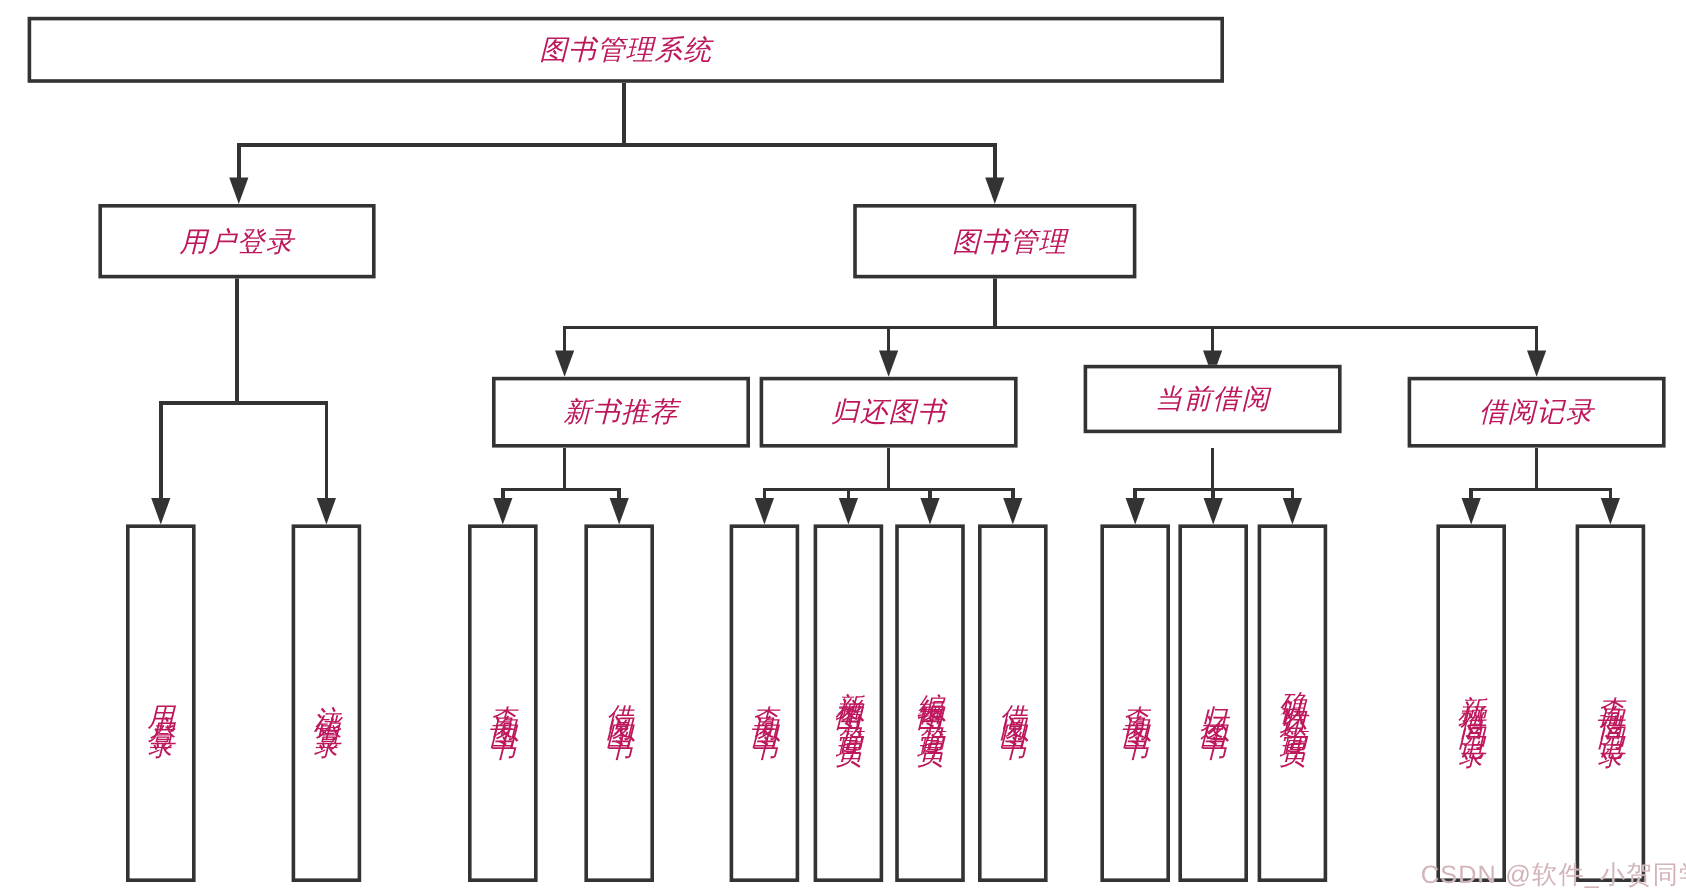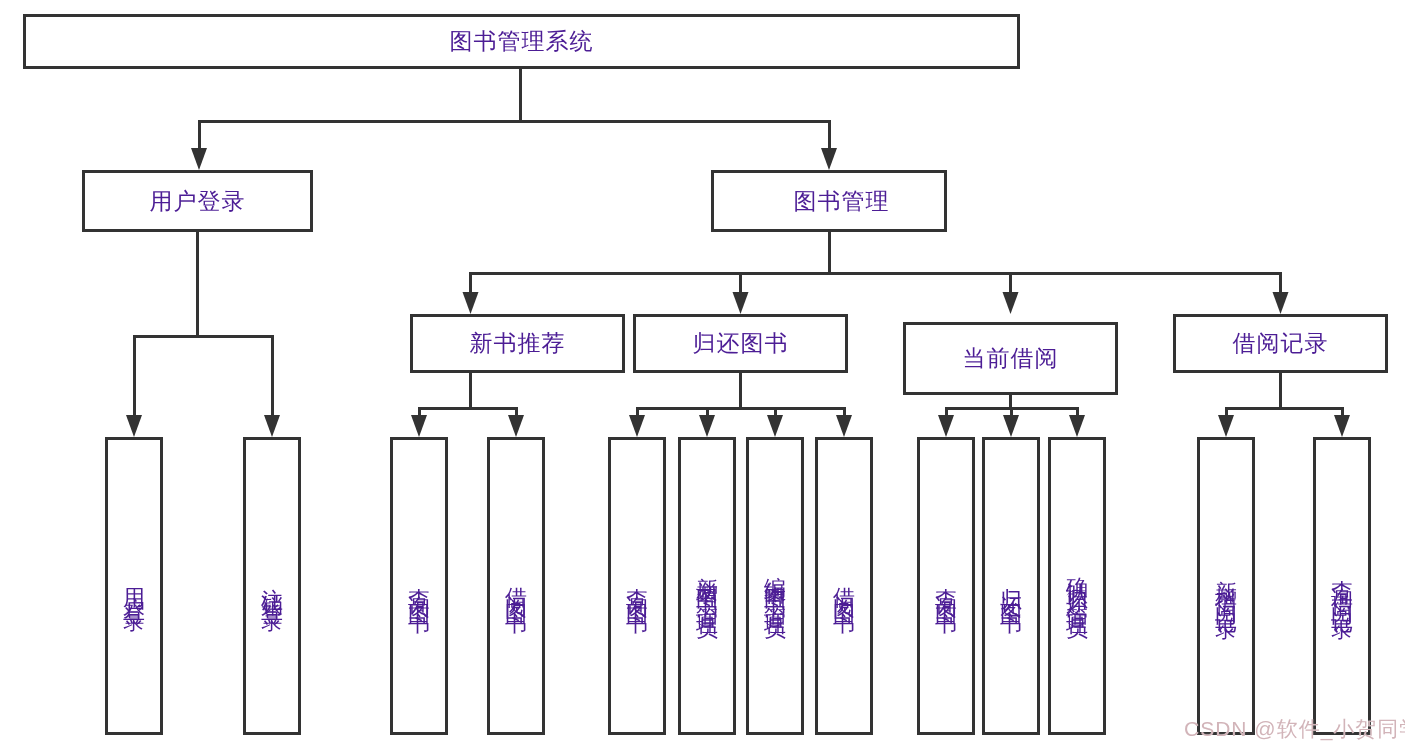--- a/index.html
+++ b/index.html
@@ -9,25 +9,26 @@
     background:#ffffff;
     font-family:"Liberation Sans","DejaVu Sans",sans-serif;
     overflow:hidden;
   }
   .connector-svg{position:absolute;left:0;top:0;z-index:1;}
   .node{
     position:absolute;
     box-sizing:border-box;
     border:3px solid #333333;
     background:#ffffff;
-    color:#4c1d95;
+    color:#be185d;
     display:flex;
     align-items:center;
     justify-content:center;
     z-index:2;
+    font-style:italic;
   }
   .hbox{
     font-size:23px;
     letter-spacing:1px;
   }
   .vbox{
     top:437px;
     width:58px;
     height:298px;
     font-size:22px;
@@ -100,21 +101,21 @@
       </g>
   </svg>
 
   <div class="node hbox" style="left:23px;top:14px;width:997px;height:55px;">图书管理系统</div>
 
   <div class="node hbox" style="left:82px;top:170px;width:231px;height:62px;">用户登录</div>
   <div class="node hbox" style="left:711px;top:170px;width:236px;height:62px;padding-left:25px;">图书管理</div>
 
   <div class="node hbox" style="left:363px;top:314px;width:215px;height:59px;margin-left:47px;">新书推荐</div>
   <div class="node hbox" style="left:633px;top:314px;width:215px;height:59px;">归还图书</div>
-  <div class="node hbox" style="left:903px;top:322px;width:215px;height:73px;">当前借阅</div>
+  <div class="node hbox" style="left:903px;top:304px;width:215px;height:57px;">当前借阅</div>
   <div class="node hbox" style="left:1173px;top:314px;width:215px;height:59px;">借阅记录</div>
 
   <div class="node vbox" style="left:105px;">用户登录</div>
   <div class="node vbox" style="left:243px;">注销登录</div>
 
   <div class="node vbox" style="left:390px;">查询图书</div>
   <div class="node vbox" style="left:487px;">借阅图书</div>
 
   <div class="node vbox" style="left:608px;">查询图书</div>
   <div class="node vbox" style="left:678px;letter-spacing:6px;">新增图书（管理员）</div>

